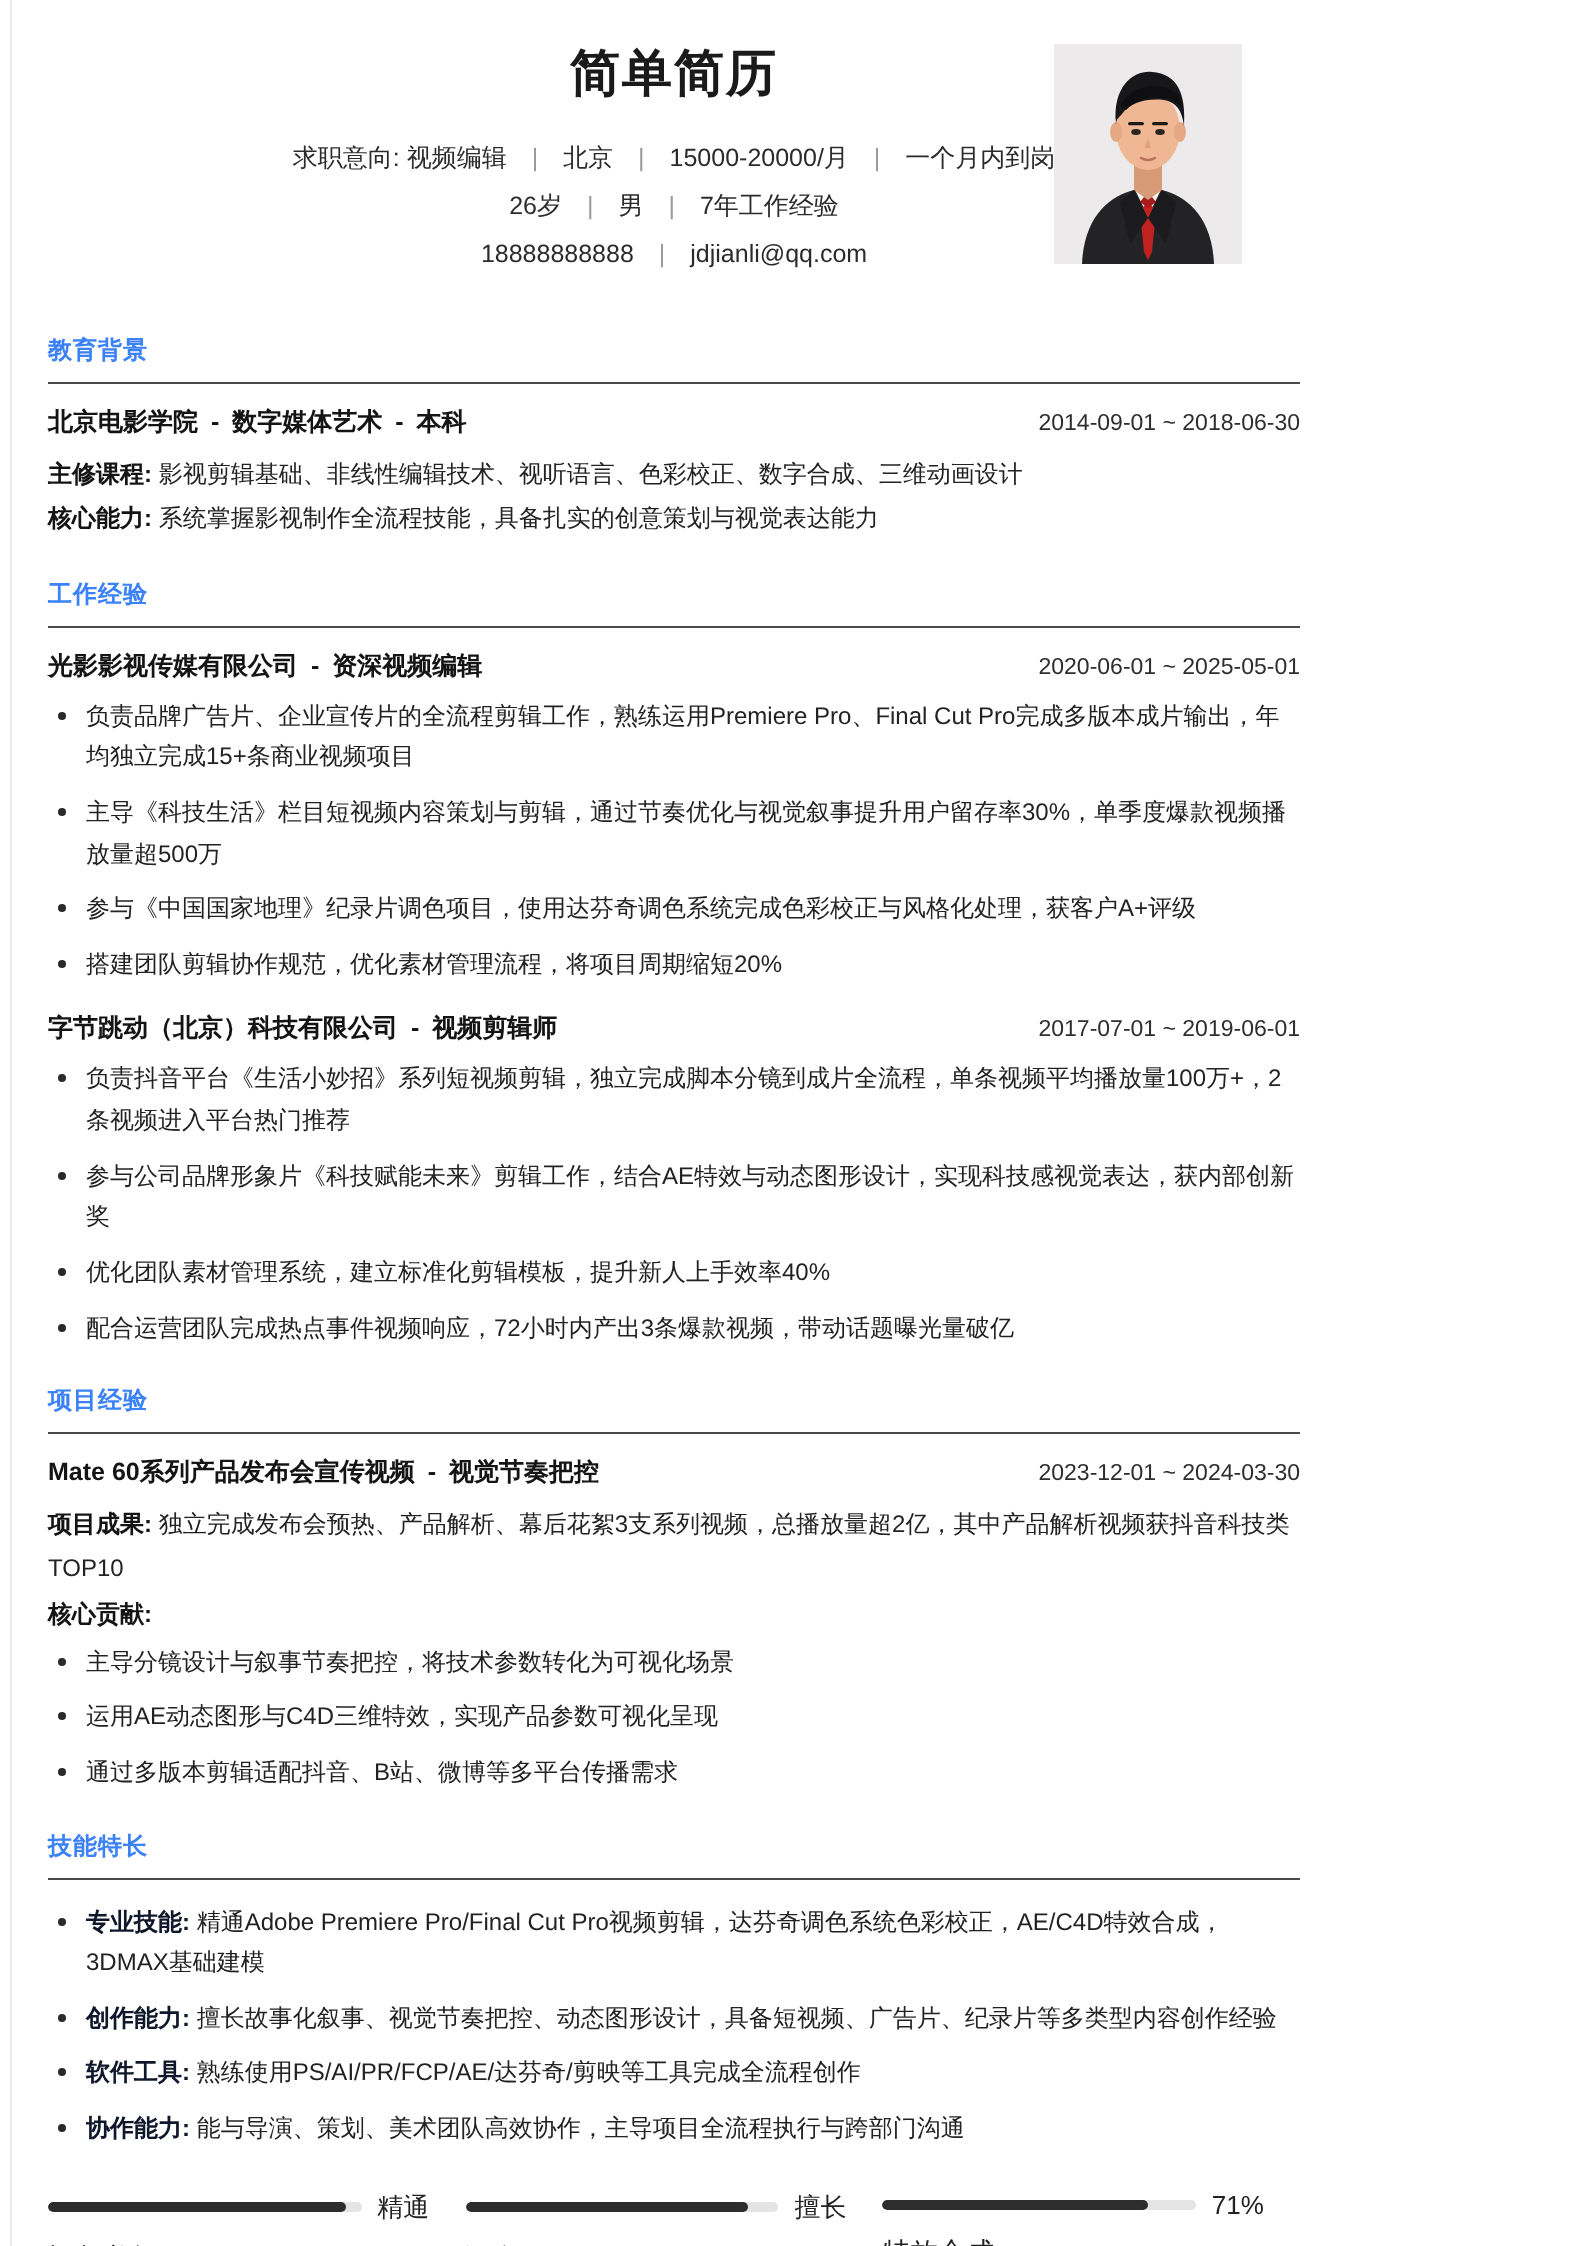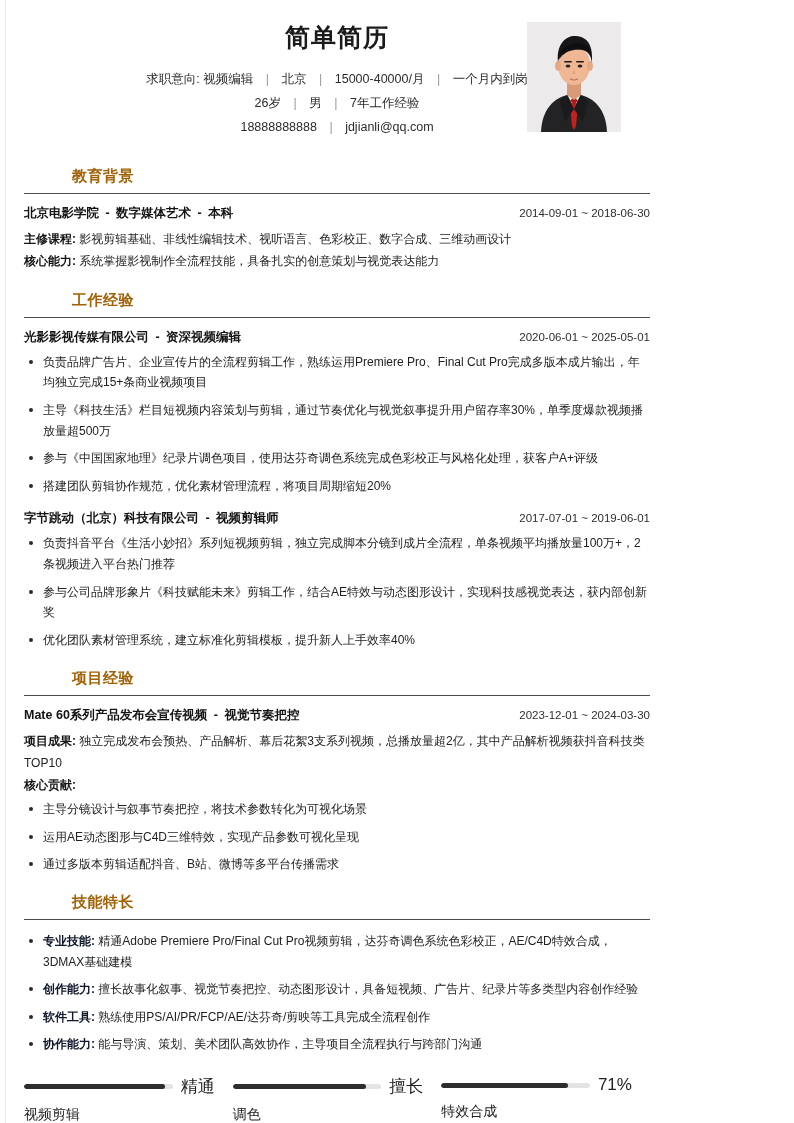--- a/index.html
+++ b/index.html
@@ -70,26 +70,25 @@
     right: 53px; top: 22px;
     width: 94px; height: 110px;
     overflow: hidden;
     background: #eceaea;
   }
   .avatar svg { display: block; width: 100%; height: 100%; }
 
   
   .section { padding: 0 24px; margin-top: 18px; }
   .section-head {
-    font-size: 15px;
+    font-size: 12px;
     font-weight: bold;
-    color: #a16207;
+    color: #3b82f6;
     padding-bottom: 7px;
     letter-spacing: .5px;
-    margin-left: 48px;
   }
   .section-rule {
     height: 1px;
     background: #4a4a4a;
     width: 100%;
     margin-bottom: 11px;
   }
 
   .entry { margin-bottom: 11px; }
   .entry-top {
@@ -177,21 +176,21 @@
     border-radius: 3px;
     overflow: hidden;
     max-width: 172px;
   }
   .bar-fill {
     height: 100%;
     background: #2d2d2d;
     border-radius: 3px;
   }
   .skill-level {
-    font-size: 17px;
+    font-size: 13px;
     color: #222;
     white-space: nowrap;
   }
   .skill-name {
     font-size: 14px;
     color: #222;
     margin-top: 8px;
   }
 </style>
 </head>
@@ -203,21 +202,21 @@
   <div class="header">
     <div class="header-main">
       <div class="resume-title">简单简历</div>
 
       <div class="contact-line">
         <span class="contact-label">求职意向:</span>
         <span>视频编辑</span>
         <span class="sep">|</span>
         <span>北京</span>
         <span class="sep">|</span>
-        <span>15000-40000/月</span>
+        <span>15000-20000/月</span>
         <span class="sep">|</span>
         <span>一个月内到岗</span>
       </div>
 
       <div class="contact-line">
         <span>26岁</span>
         <span class="sep">|</span>
         <span>男</span>
         <span class="sep">|</span>
         <span>7年工作经验</span>
@@ -312,20 +311,21 @@
       <div class="entry-top">
         <div class="entry-title">
           <span>字节跳动（北京）科技有限公司</span><span class="dash"> - </span><span>视频剪辑师</span>
         </div>
         <div class="entry-date">2017-07-01 ~ 2019-06-01</div>
       </div>
       <ul class="bullets">
         <li>负责抖音平台《生活小妙招》系列短视频剪辑，独立完成脚本分镜到成片全流程，单条视频平均播放量100万+，2条视频进入平台热门推荐</li>
         <li>参与公司品牌形象片《科技赋能未来》剪辑工作，结合AE特效与动态图形设计，实现科技感视觉表达，获内部创新奖</li>
         <li>优化团队素材管理系统，建立标准化剪辑模板，提升新人上手效率40%</li>
+        <li>配合运营团队完成热点事件视频响应，72小时内产出3条爆款视频，带动话题曝光量破亿</li>
       </ul>
     </div>
   </div>
 
   <div class="section">
     <div class="section-head">项目经验</div>
     <div class="section-rule"></div>
 
     <div class="entry">
       <div class="entry-top">

